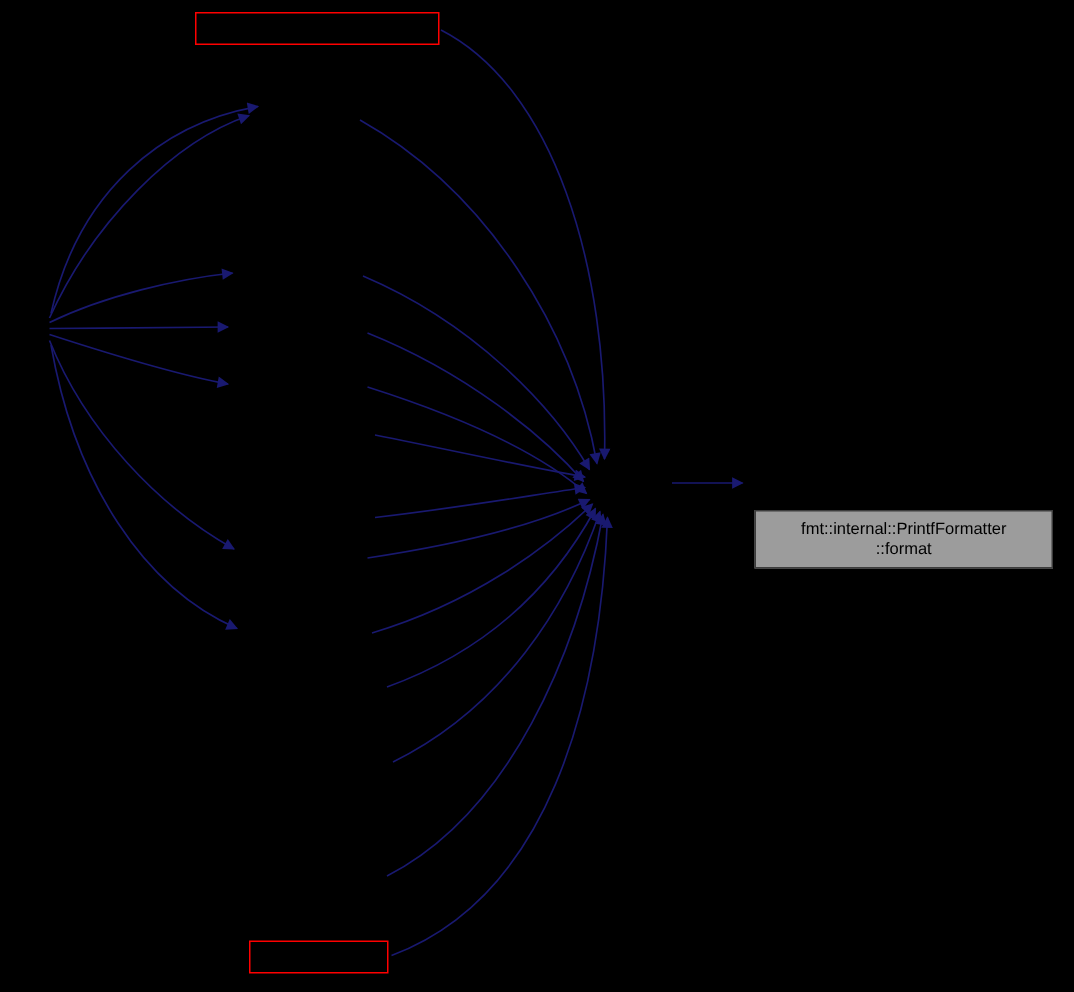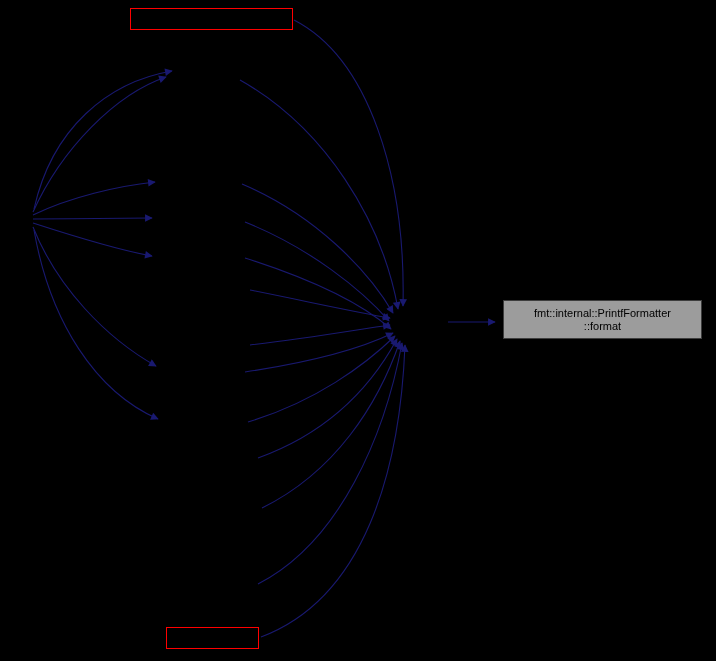--- a/index.html
+++ b/index.html
@@ -91,18 +91,18 @@
       <path d="M262,508 C335,472 378,405 400,341" fill="none" stroke="#191970" stroke-width="1.1" marker-end="url(#arrowhead)"></path>
       <path d="M258,584 C340,542 385,435 402,343" fill="none" stroke="#191970" stroke-width="1.1" marker-end="url(#arrowhead)"></path>
       <path d="M261,637 C365,598 400,470 405,345" fill="none" stroke="#191970" stroke-width="1.1" marker-end="url(#arrowhead)"></path>
       <path d="M448,322 C465,322 480,322 495,322" fill="none" stroke="#191970" stroke-width="1.1" marker-end="url(#arrowhead)"></path>
     </svg>
 
   <div class="node red-node red-node-top" style="border-color: rgb(255, 0, 0); background: rgb(0, 0, 0);"></div>
 
   <div class="node red-node red-node-bottom" style="border-color: rgb(255, 0, 0); background: rgb(0, 0, 0);"></div>
 
-  <div class="node target-node" style="background: rgb(156, 156, 156); border-color: rgb(61, 61, 61); color: rgb(0, 0, 0);">
+  <div class="node target-node" style="background: rgb(156, 156, 156); border-color: rgb(61, 61, 61); color: rgb(0, 0, 0); margin-top: 40px;">
     <span>fmt::internal::PrintfFormatter</span>
     <span>::format</span>
   </div>
 
 </div>
 
 </body></html>

